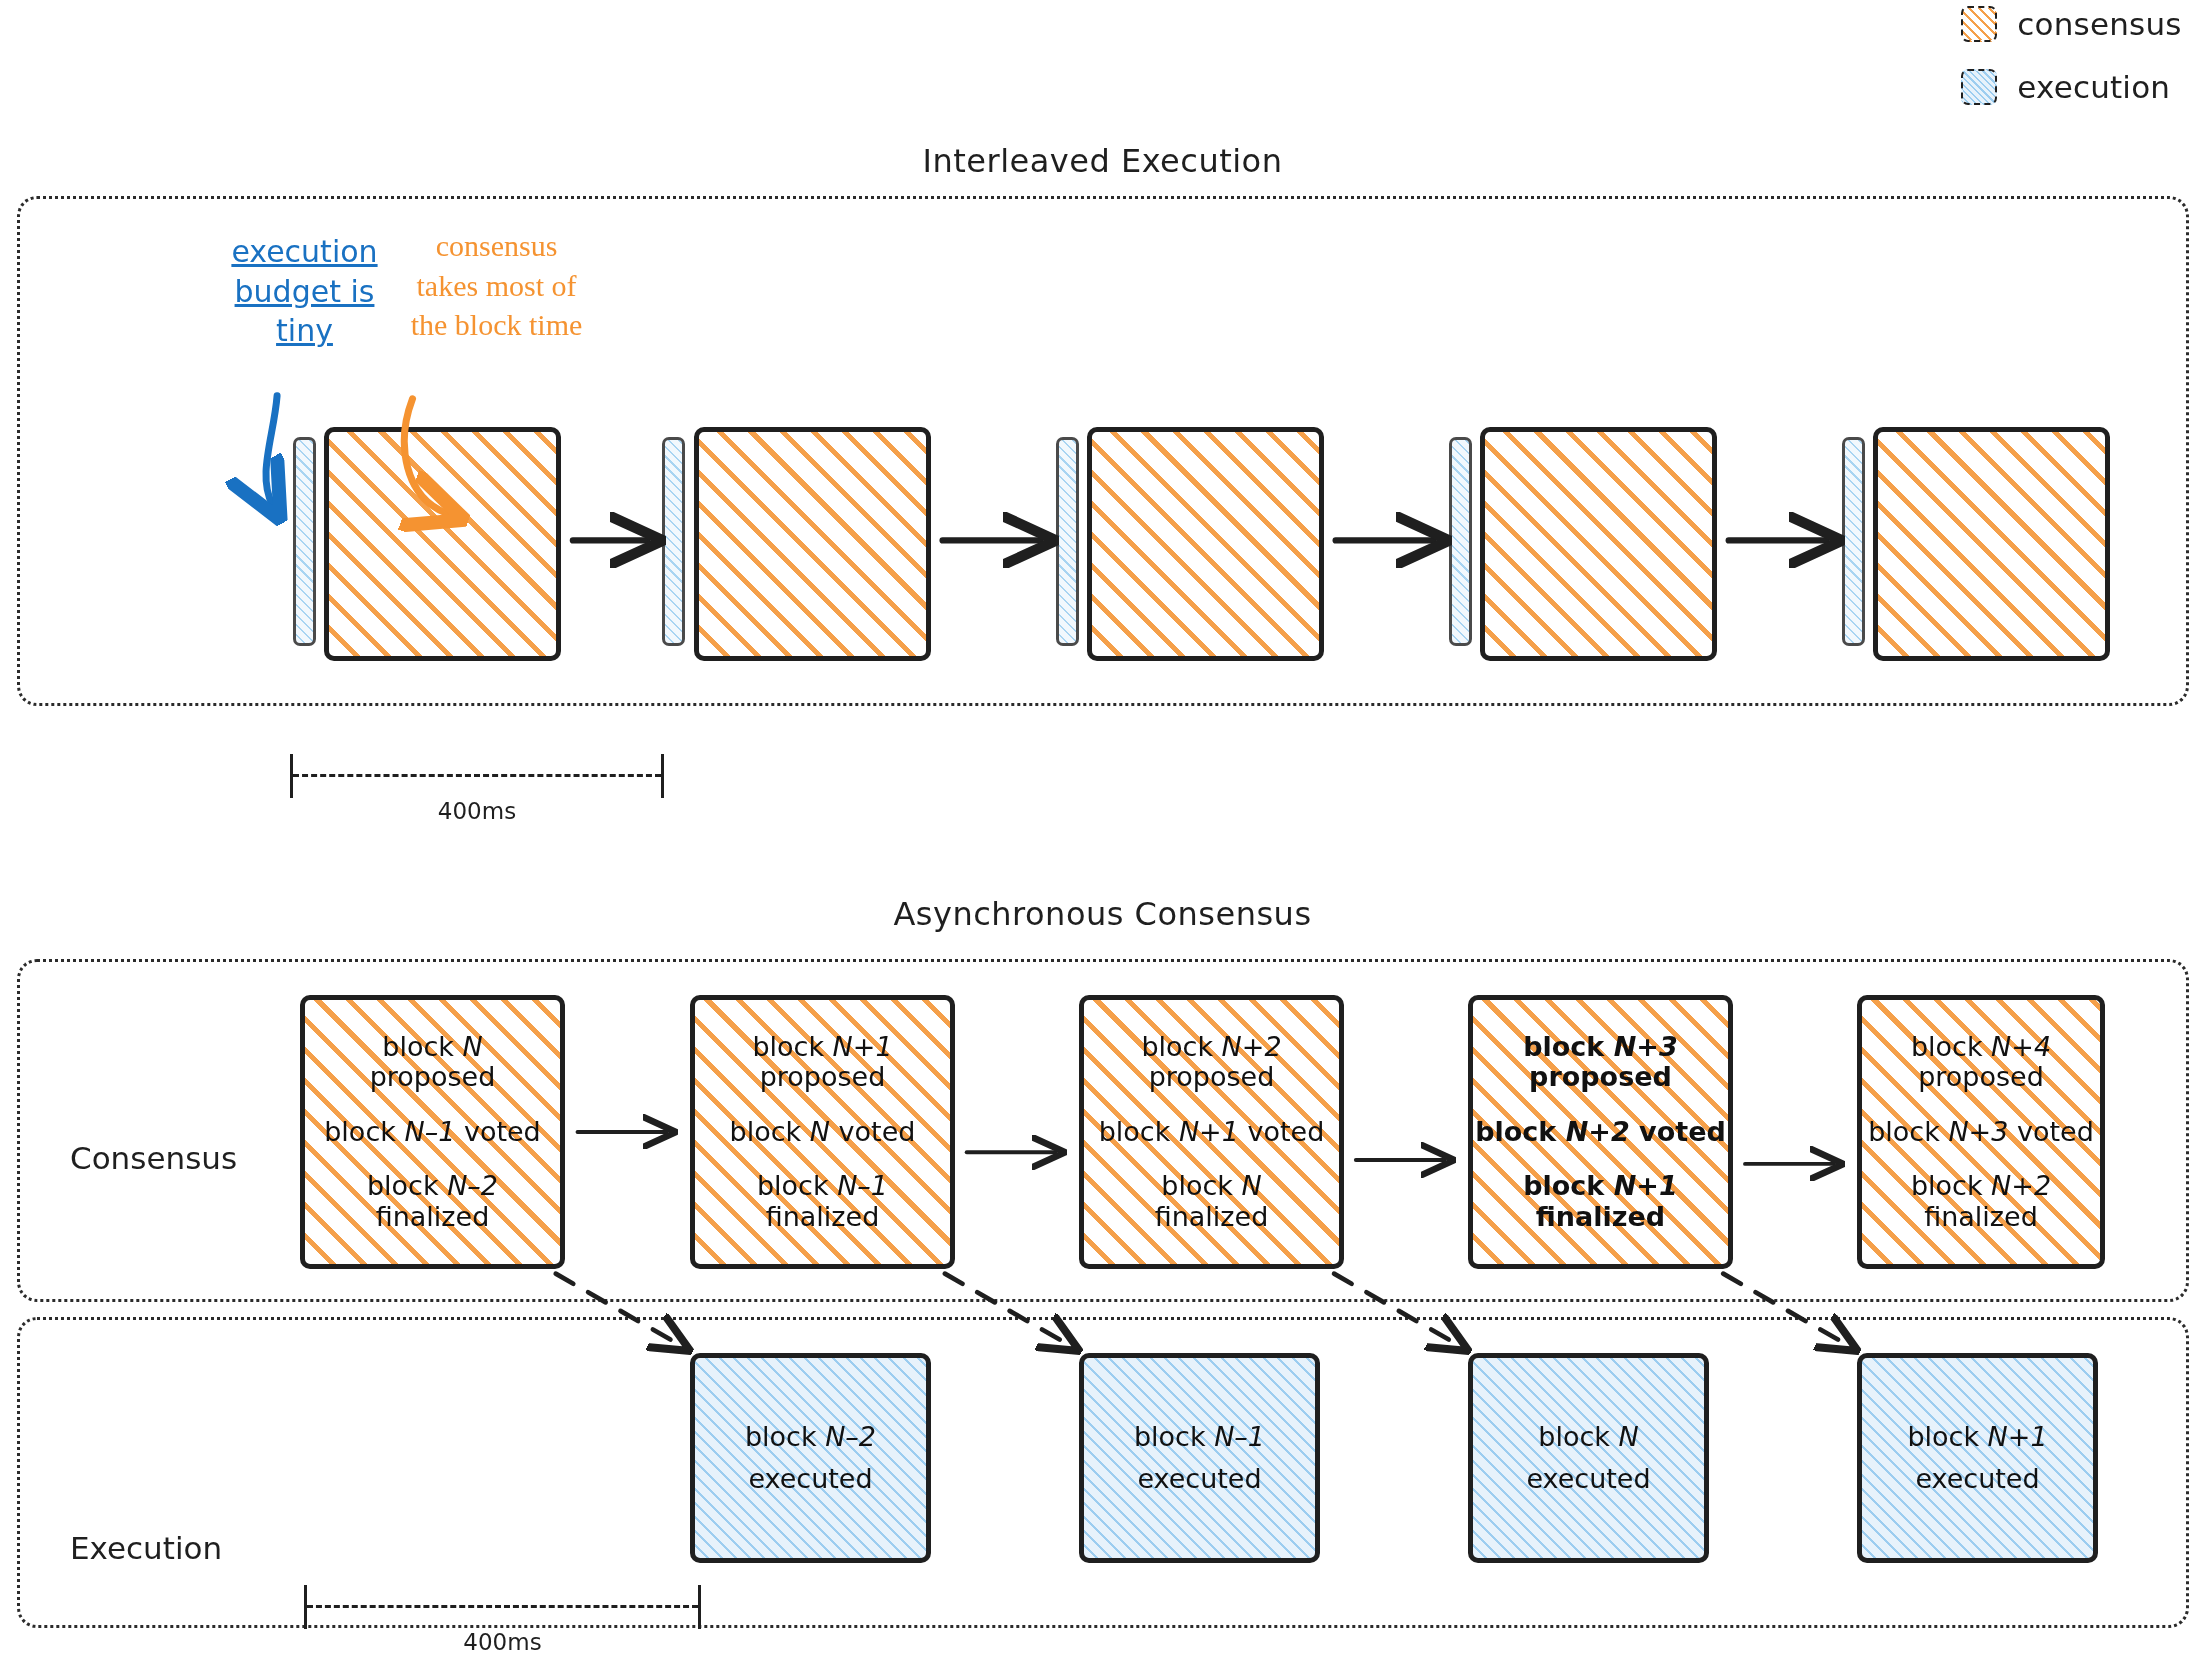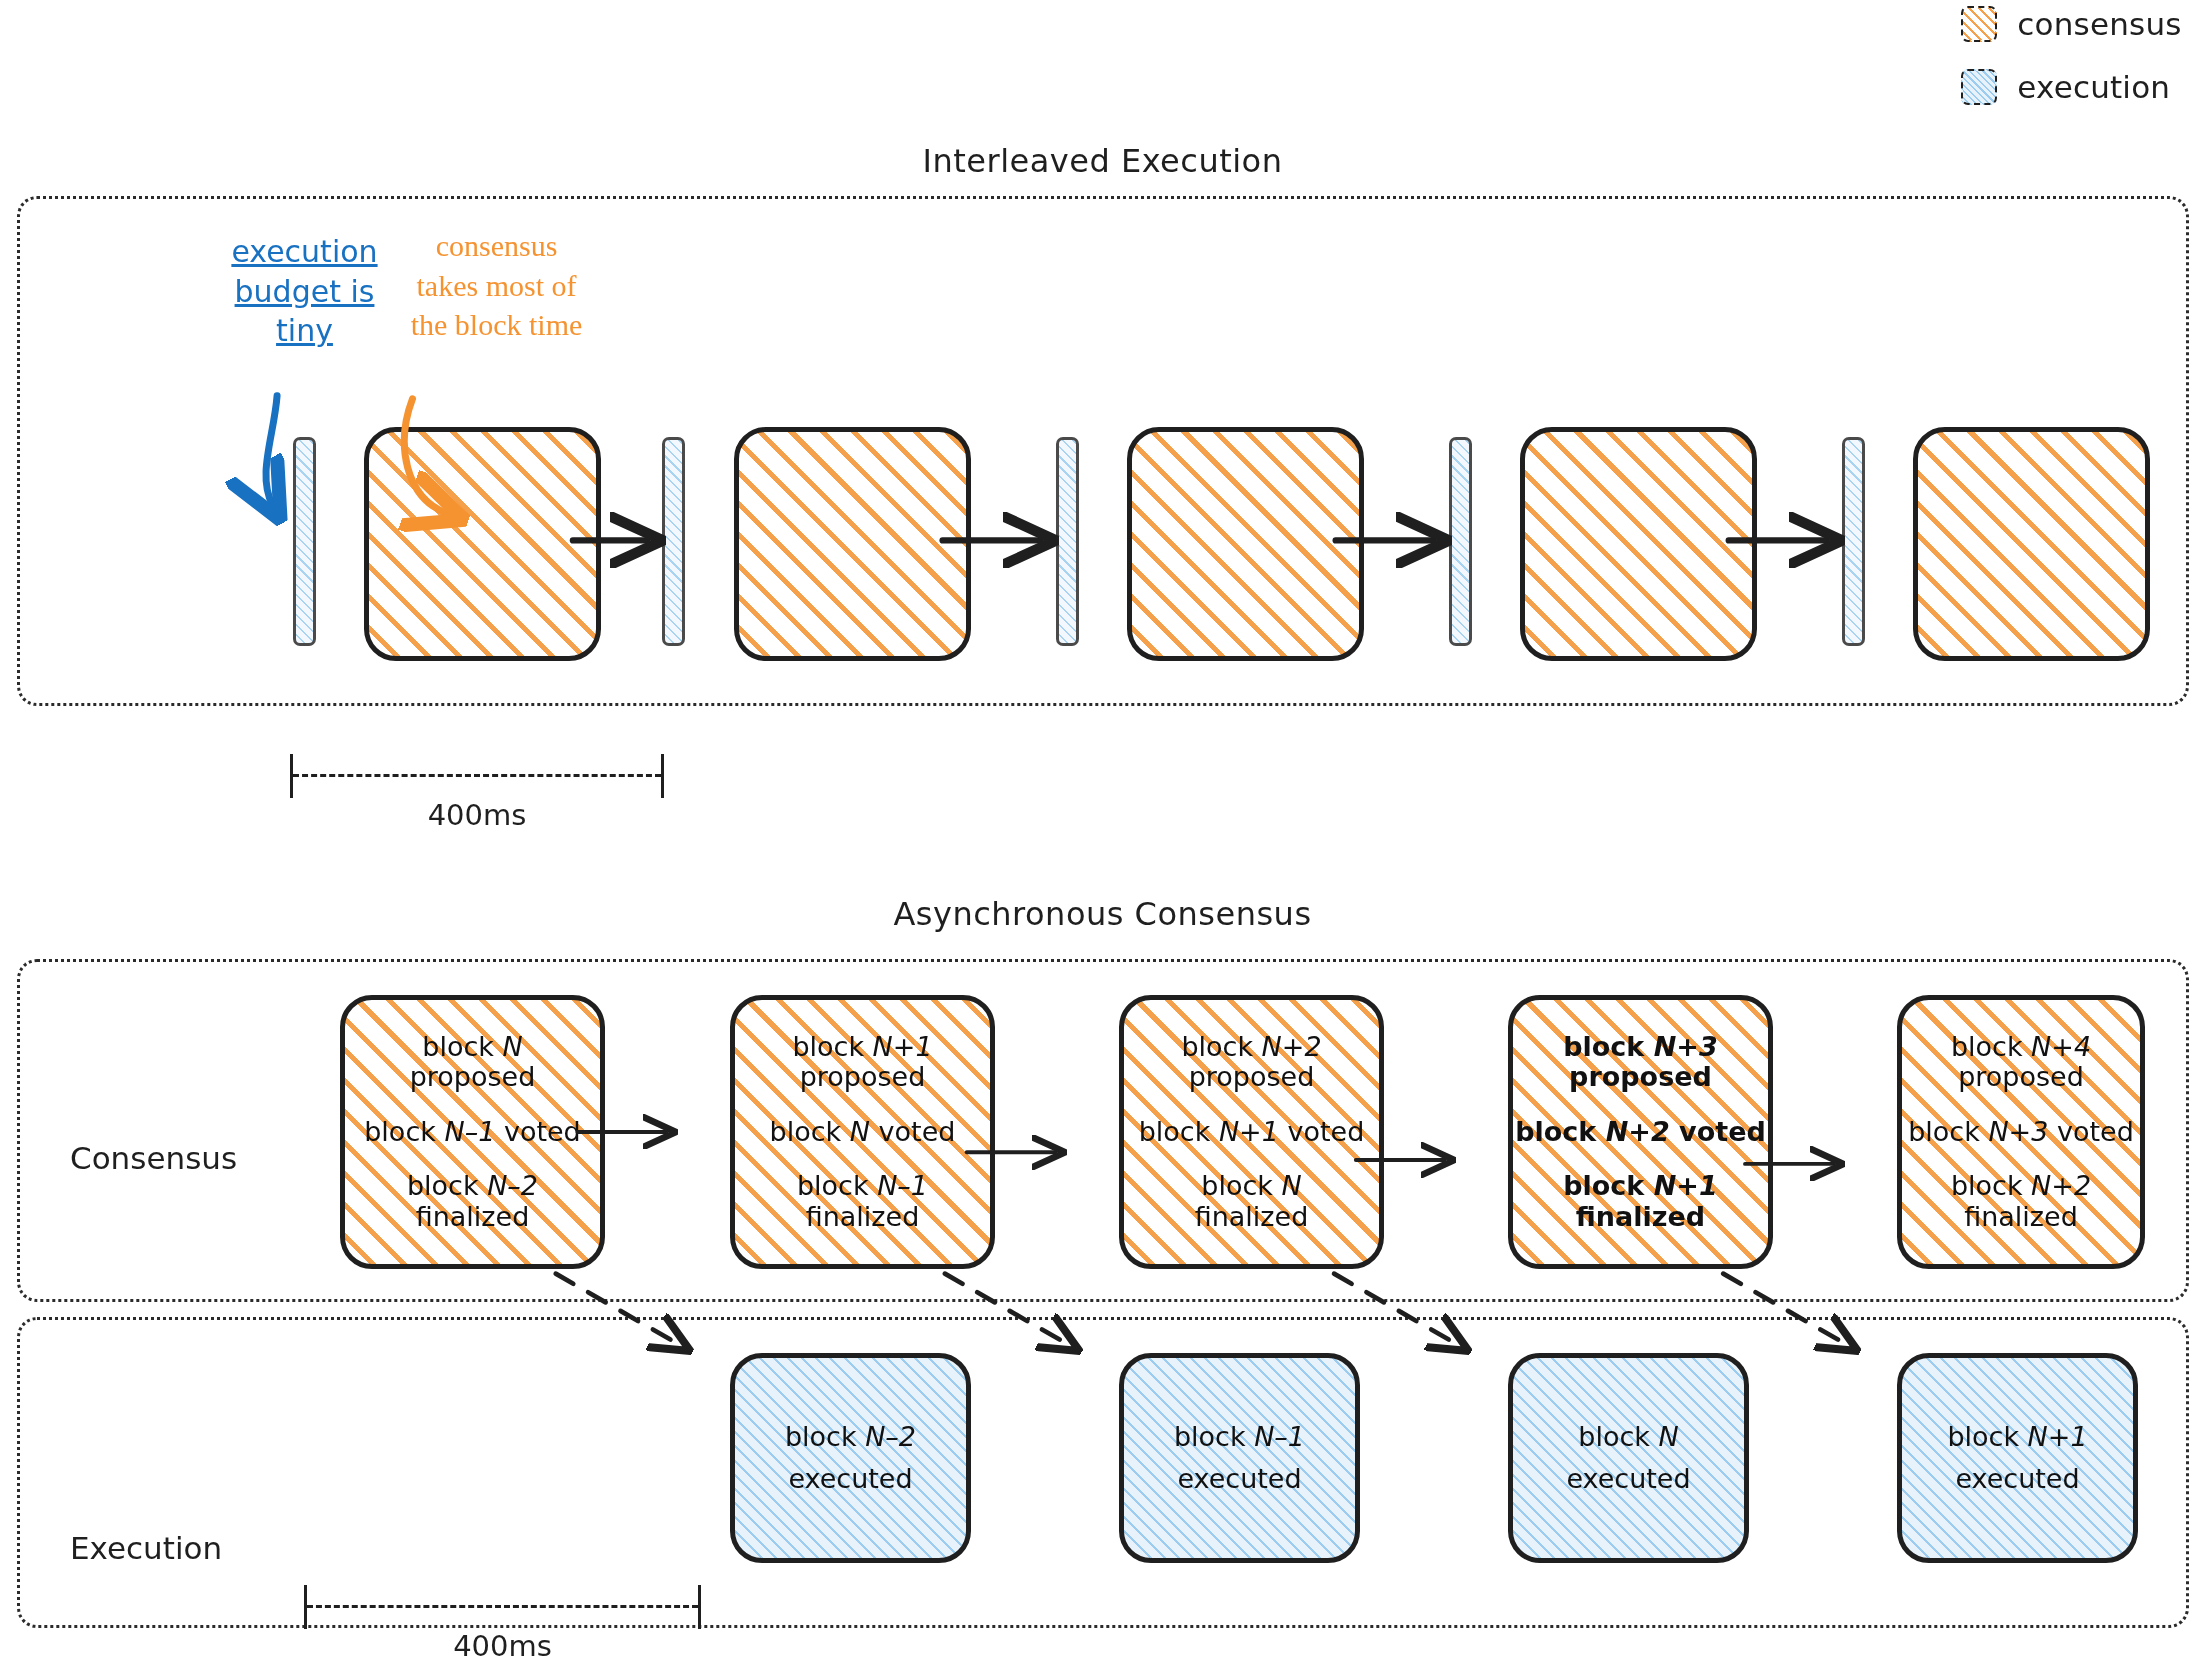--- a/index.html
+++ b/index.html
@@ -42,21 +42,21 @@
   .dotted-box{
     border:3.1px dotted #2b2b2b;border-radius:20px;box-sizing:border-box;background:transparent;
   }
   #container-top{left:17px;top:196px;width:2172px;height:510px;}
   #container-consensus{left:17px;top:959px;width:2172px;height:343px;}
   #container-execution{left:17px;top:1317px;width:2172px;height:311px;}
 
   
   .blk{
     position:absolute;box-sizing:border-box;
-    border:5.4px solid #1f1f1f;border-radius:32px;margin-left:40px;
+    border:5.4px solid #1f1f1f;border-radius:10px;
   }
   .blk.consensus{
     background-color:#ffffff;
     background-image:repeating-linear-gradient(45deg,
       transparent 0 17px, #f5a04a 17px 22px);
   }
   .blk.execution{
     background-color:#e7f2fb;
     background-image:repeating-linear-gradient(45deg,
       transparent 0 7.8px, #9ccdf0 7.8px 10px);
@@ -88,21 +88,21 @@
 
   
   .row-label{position:absolute;font-size:31px;color:#1f1f1f;}
   #label-consensus{left:70px;top:1140px;}
   #label-execution{left:70px;top:1530px;}
 
   
   .ruler{position:absolute;}
   .ruler .tick{position:absolute;width:3.1px;background:#1f1f1f;top:0;height:44px;}
   .ruler .line{position:absolute;top:19.5px;height:0;border-top:3.9px dashed #1f1f1f;}
-  .ruler .rlabel{position:absolute;top:44px;width:100%;text-align:center;font-size:29px;color:#1f1f1f;}
+  .ruler .rlabel{position:absolute;top:44px;width:100%;text-align:center;font-size:23px;color:#1f1f1f;}
   #ruler-top{left:290px;top:754px;width:374px;}
   #ruler-bottom{left:304px;top:1585px;width:397px;}
 
   svg.overlay{position:absolute;left:0;top:0;width:2205px;height:1674px;pointer-events:none;}
 </style>
 </head>
 <body>
 
 <div class="stage">
 

